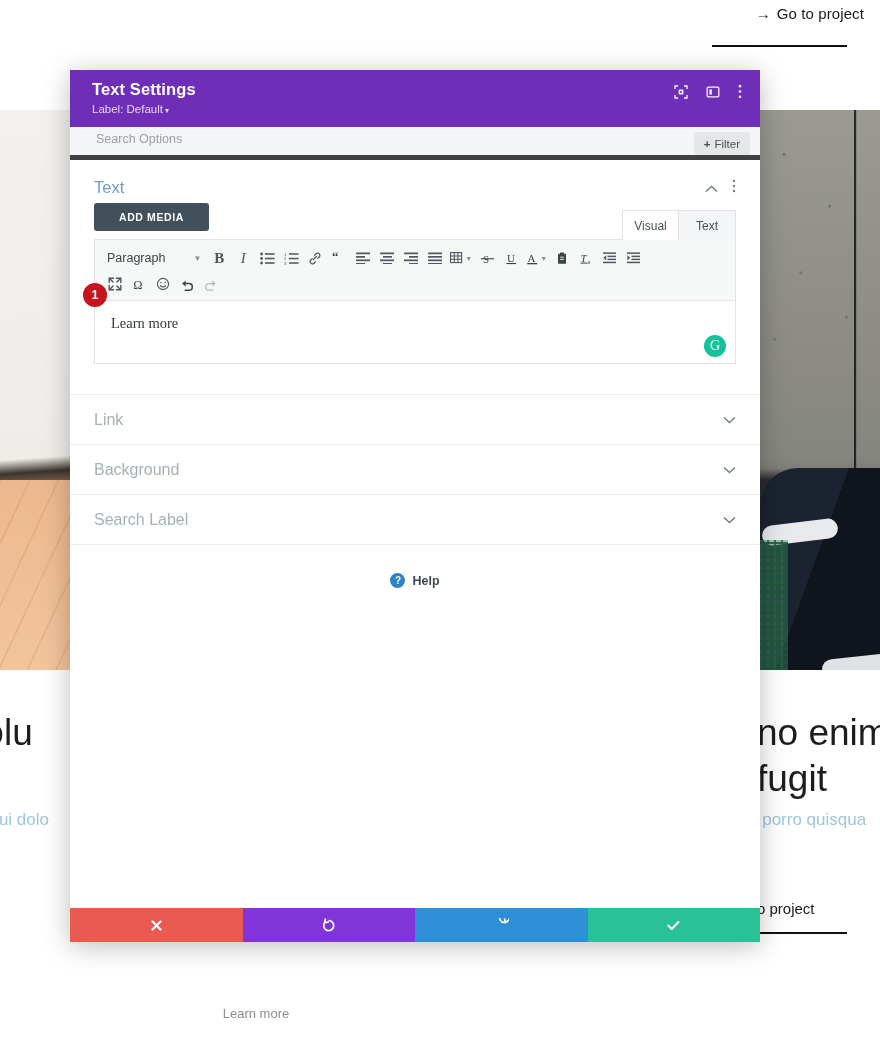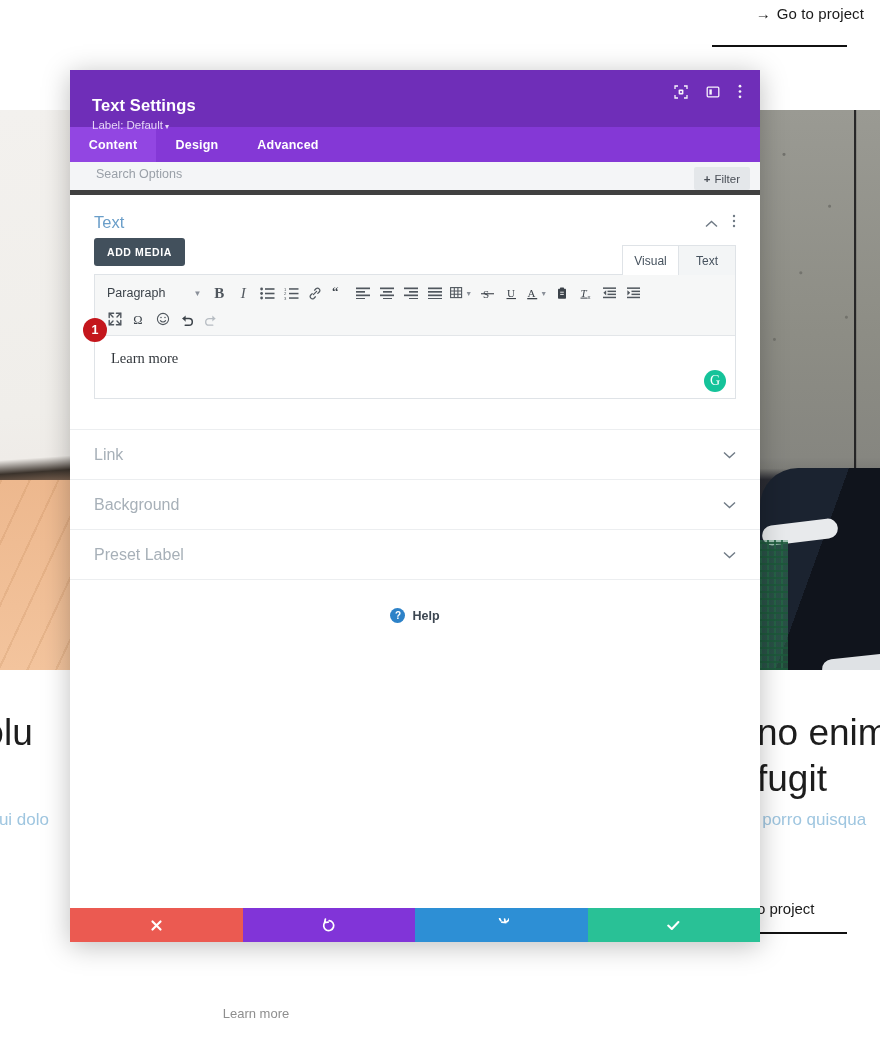--- a/index.html
+++ b/index.html
@@ -119,21 +119,21 @@
   
   .modal {
     position: absolute; left: 70px; top: 70px; width: 690px; height: 872px;
     background: #ffffff;
     box-shadow: 0 4px 26px rgba(0,0,0,.26);
     display: flex; flex-direction: column;
     overflow: hidden;
   }
   .m-header {
     background: #6f2eb8; height: 57px; position: relative; flex: 0 0 auto;
-    padding: 26px 22px 0 22px;
+    padding: 10px 22px 0 22px;
   }
   .m-title { color:#fff; font-size:16.5px; font-weight:bold; letter-spacing:.1px; }
   .m-preset { color:#e6d5f7; font-size:11.5px; margin-top:4px; }
   .m-preset .caret { font-size: 8px; margin-left: 2px; }
   .m-header-icons {
     position:absolute; right:18px; top:14px; display:flex; gap:18px; align-items:center;
   }
   .hicon { color:#fff; opacity:.95; line-height:0; cursor:pointer; }
 
   .m-tabs { background:#8438d6; height:35px; display:flex; flex:0 0 auto; }
@@ -174,21 +174,21 @@
   .sect-ctrls { display:flex; align-items:center; gap:14px; color:#6f7a85; }
 
   .field-label {
     padding: 8px 24px 6px 24px; font-size:12px; color:#2b2f36; font-weight:bold;
   }
 
   .editor-wrap { padding: 0 24px 0 24px; }
   .add-media {
     background:#42505c; color:#ffffff; border:none; border-radius:3px;
     font-size:10.5px; font-weight:bold; letter-spacing:.6px;
-    padding: 8px 13px; cursor:pointer; font-family:"Liberation Sans", sans-serif;
+    padding: 8px 25px; cursor:pointer; font-family:"Liberation Sans", sans-serif;
   }
 
   .ed-frame { position:relative; margin-top:8px; border:1px solid #dfe3e7; }
   .ed-tabs { position:absolute; right:-1px; top:-30px; display:flex; }
   .ed-tab {
     width:57px; height:30px; border:1px solid #dfe3e7; border-bottom:none;
     font-size:12px; color:#46525e; display:flex; align-items:center;
     justify-content:center; cursor:pointer; background:#f3f5f6;
   }
   .ed-tab.active { background:#ffffff; }
@@ -325,25 +325,20 @@
         <span class="hicon">
           <svg width="4" height="15" viewBox="0 0 4 15">
             <circle cx="2" cy="2.2" r="1.35" fill="#ffffff"></circle>
             <circle cx="2" cy="7.5" r="1.35" fill="#ffffff"></circle>
             <circle cx="2" cy="12.8" r="1.35" fill="#ffffff"></circle>
           </svg>
         </span>
       </div>
     </div>
 
-    <div class="m-tabs">
-      <div class="m-tab t1 active">Content</div>
-      <div class="m-tab t2">Design</div>
-      <div class="m-tab t3">Advanced</div>
-    </div>
 
     <div class="m-search">
       <input class="m-search-input" type="text" placeholder="Search Options" style="">
       <button class="filter-btn">
         <span class="plus">+</span><span>Filter</span>
       </button>
     </div>
 
     <div class="m-body">
 
@@ -566,21 +561,21 @@
       <div class="acc-row">
         <span class="acc-label">Background</span>
         <span class="acc-chev">
           <svg width="13" height="8" viewBox="0 0 13 8" fill="none" stroke="#6f7a85" stroke-width="1.4">
             <path d="M1 1.5 L6.5 6.5 L12 1.5"></path>
           </svg>
         </span>
       </div>
 
       <div class="acc-row">
-        <span class="acc-label">Preset Label</span>
+        <span class="acc-label">Search Label</span>
         <span class="acc-chev">
           <svg width="13" height="8" viewBox="0 0 13 8" fill="none" stroke="#6f7a85" stroke-width="1.4">
             <path d="M1 1.5 L6.5 6.5 L12 1.5"></path>
           </svg>
         </span>
       </div>
 
       <div class="help-row">
         <span class="help-dot">?</span>
         <span class="help-txt">Help</span>

